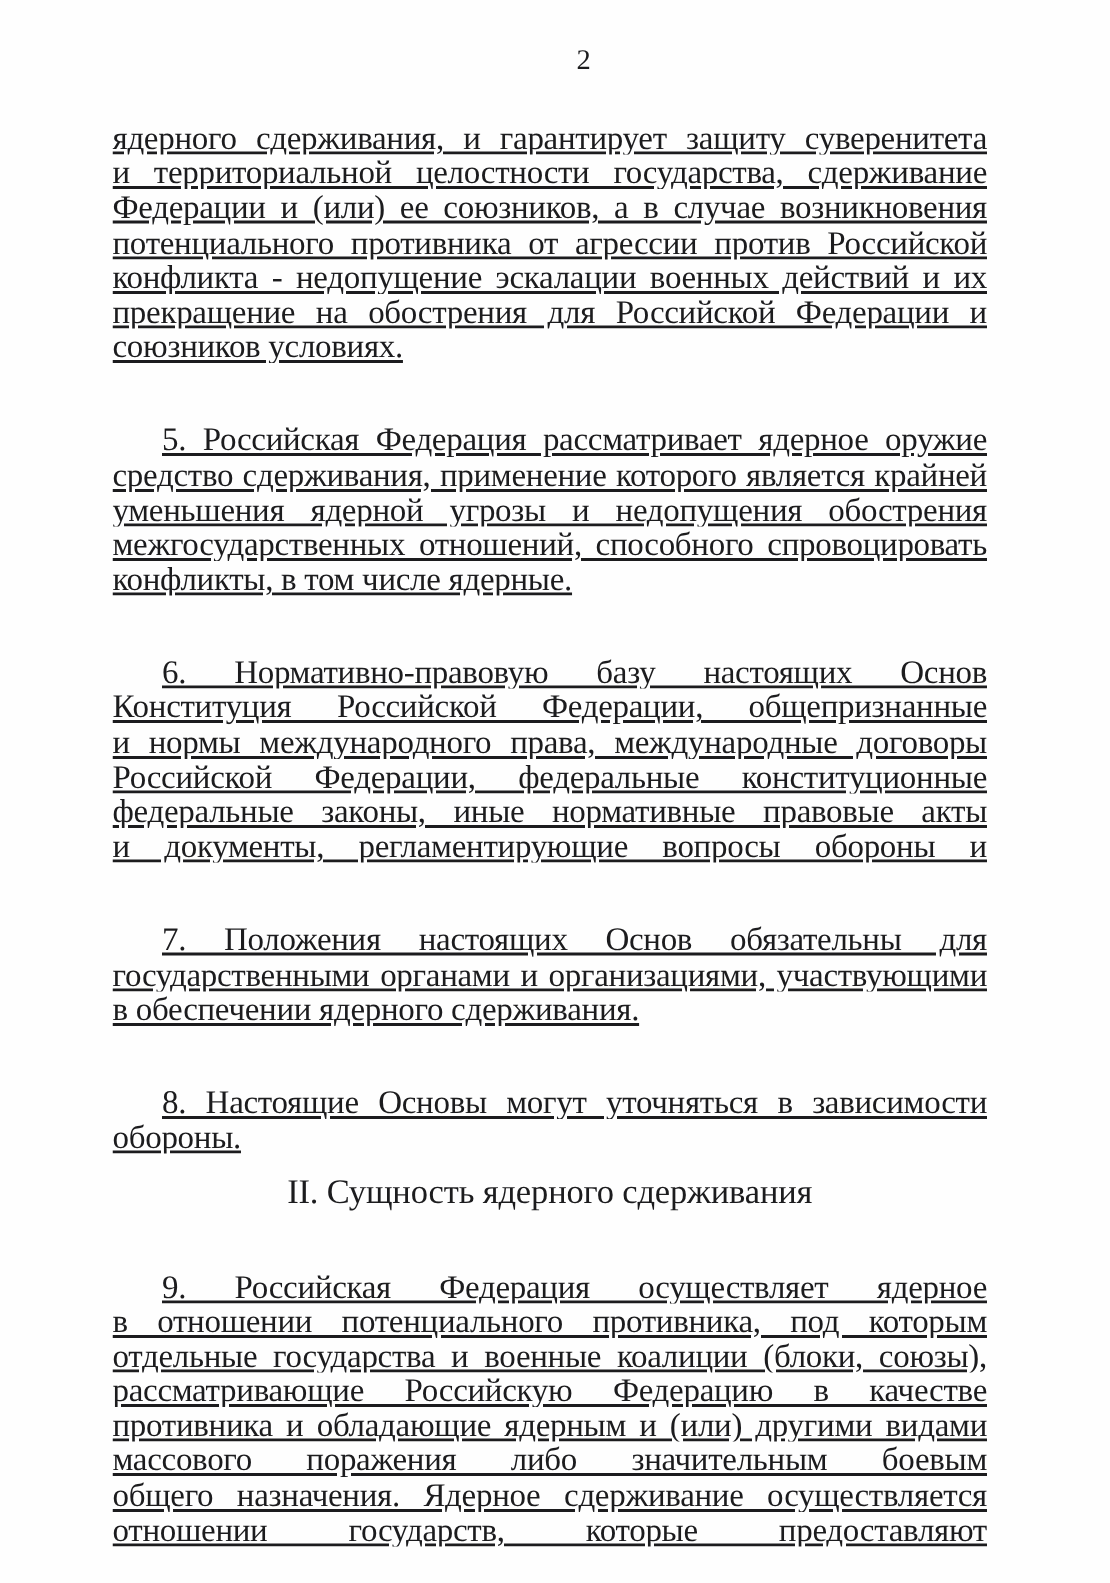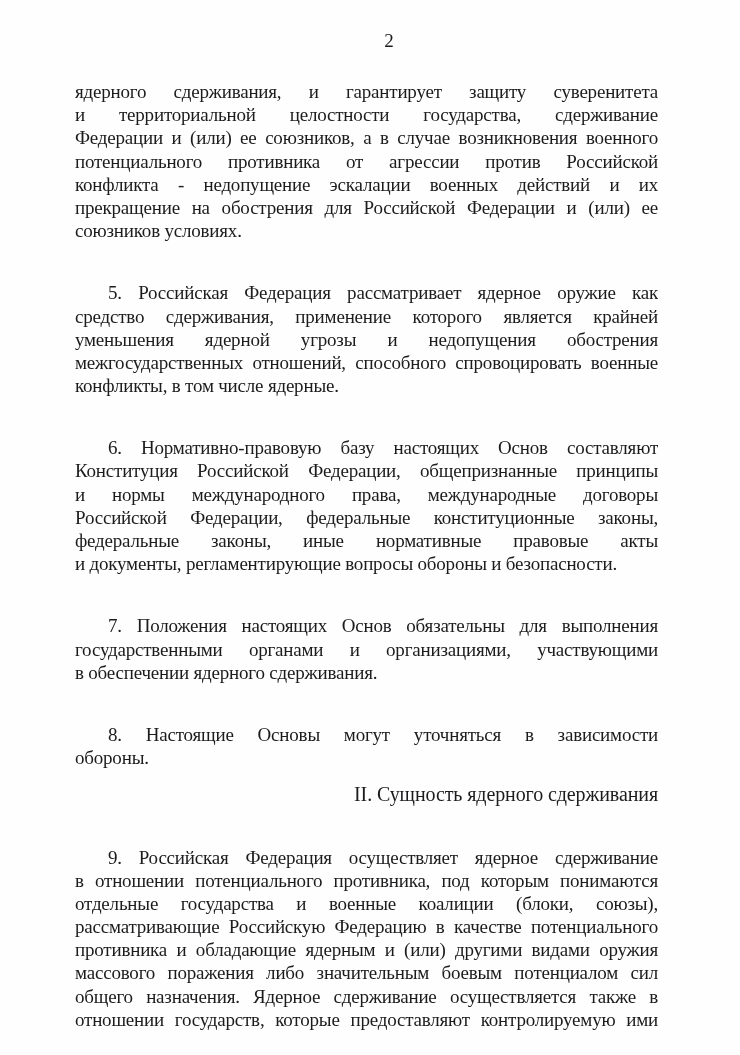--- a/index.html
+++ b/index.html
@@ -35,40 +35,41 @@
   }
   .page-body {
     margin-left: 75px;
     margin-right: 82px; 
     padding-top: 27px;
   }
   .paragraph {
     margin: 0;
   }
   .line {
-    font-size: 19px;
+    font-size: 22px;
     line-height: 23.2px;
     height: 23.2px;
     overflow: hidden;
     letter-spacing: -0.2px;
     text-align: justify;
     text-align-last: justify;
     white-space: normal;
+    text-decoration: underline;
   }
   .line.no-stretch {
     text-align-last: left;
   }
   .line.first-indented {
     padding-left: 33px;
     margin-top: 39px;
   }
   .heading {
-    font-size: 20px;
+    font-size: 23px;
     line-height: 23.2px;
-    text-align: right;
+    text-align: center;
     margin-top: 14px;
     margin-bottom: 20px;
     letter-spacing: -0.1px;
   }
 </style>
 </head>
 <body>
 
 <div class="page">
   <header class="page-header">

